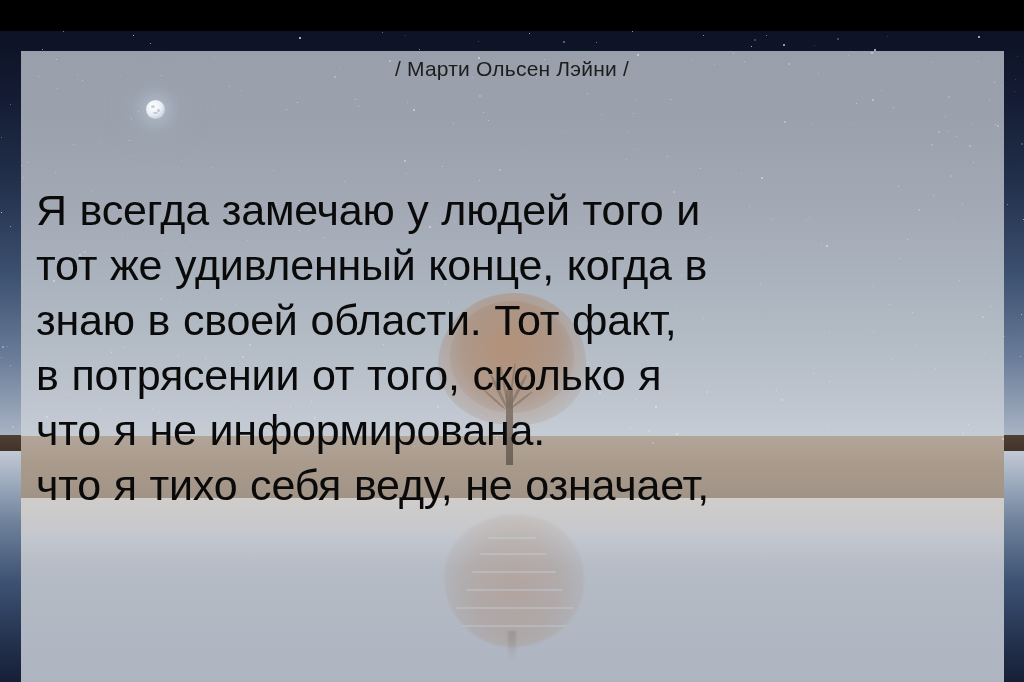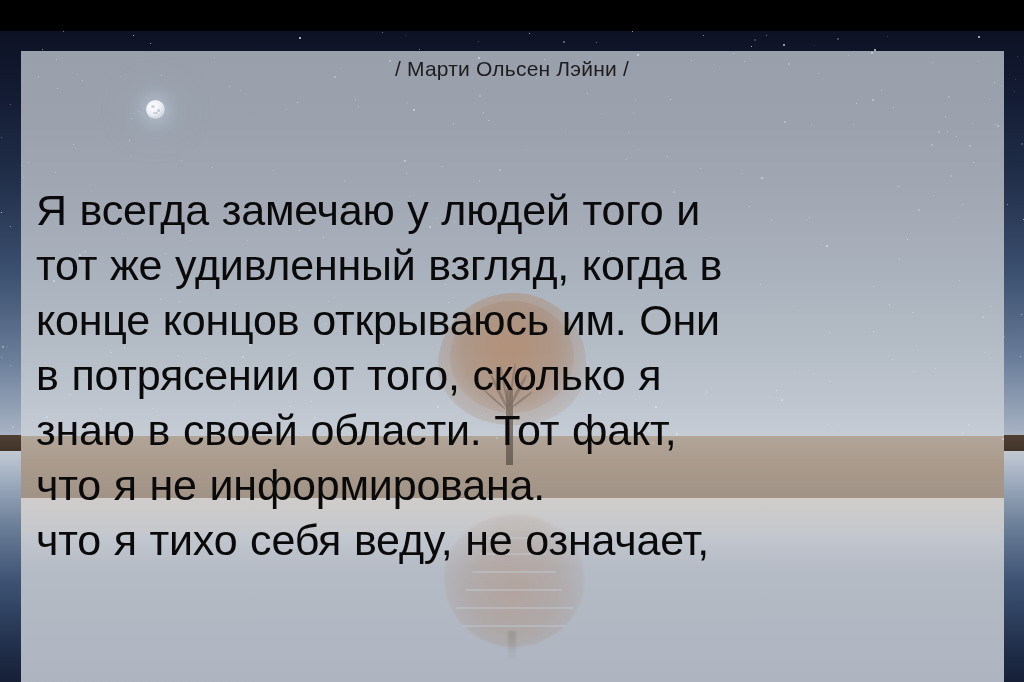--- a/index.html
+++ b/index.html
@@ -973,22 +973,21 @@
       <div class="ref-streak" style="left:36px;top:88px;width:84px;"></div>
       <div class="ref-streak" style="left:44px;top:106px;width:66px;"></div>
       <div class="ref-streak" style="left:52px;top:122px;width:48px;"></div>
     </div>
   </div>
 
   <div class="attribution">/ Марти Ольсен Лэйни /</div>
 
   <div class="quote" id="quote">
       <span>Я всегда замечаю у людей того и</span>
-      <span>тот же удивленный взгляд, когда в</span>
-      <span>конце концов открываюсь им. Они</span>
+      <span>тот же удивленный конце, когда в</span>
+      <span>знаю в своей области. Тот факт,</span>
       <span>в потрясении от того, сколько я</span>
-      <span>знаю в своей области. Тот факт,</span>
       <span>что я не информирована.</span>
       <span>что я тихо себя веду, не означает,</span>
     </div>
 
 
 </div>
 
 </body></html>

